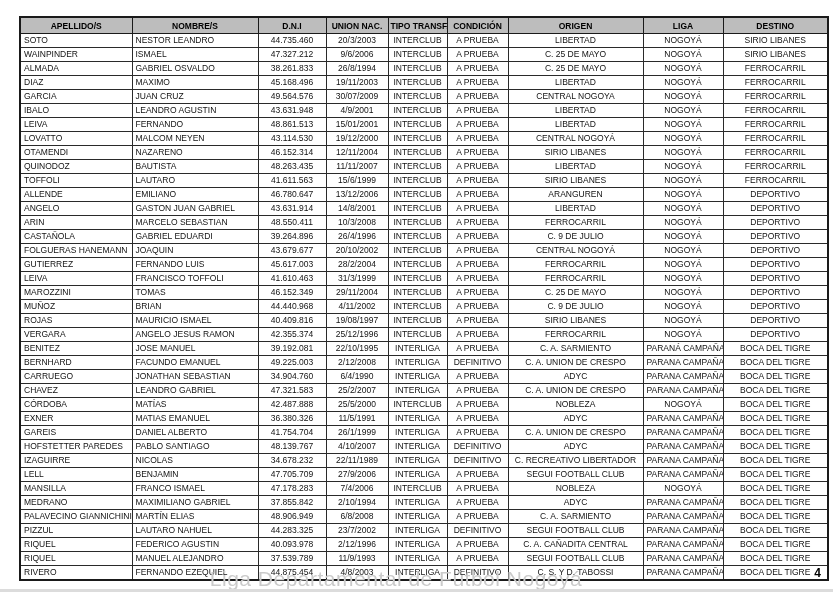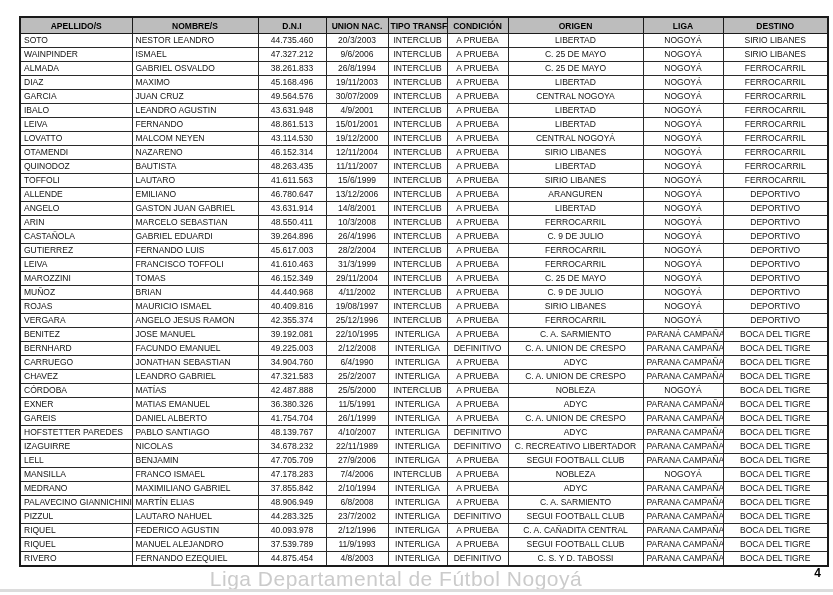--- a/index.html
+++ b/index.html
@@ -268,20 +268,31 @@
           <td class="left">GABRIEL EDUARDI</td>
           <td class="center">39.264.896</td>
           <td class="center">26/4/1996</td>
           <td class="center">INTERCLUB</td>
           <td class="center">A PRUEBA</td>
           <td class="center">C. 9 DE JULIO</td>
           <td class="center">NOGOYÁ</td>
           <td class="center">DEPORTIVO</td>
         </tr>
         <tr>
+          <td class="left">FOLGUERAS HANEMANN</td>
+          <td class="left">JOAQUIN</td>
+          <td class="center">43.679.677</td>
+          <td class="center">20/10/2002</td>
+          <td class="center">INTERCLUB</td>
+          <td class="center">A PRUEBA</td>
+          <td class="center">CENTRAL NOGOYÁ</td>
+          <td class="center">NOGOYÁ</td>
+          <td class="center">DEPORTIVO</td>
+        </tr>
+        <tr>
           <td class="left">GUTIERREZ</td>
           <td class="left">FERNANDO LUIS</td>
           <td class="center">45.617.003</td>
           <td class="center">28/2/2004</td>
           <td class="center">INTERCLUB</td>
           <td class="center">A PRUEBA</td>
           <td class="center">FERROCARRIL</td>
           <td class="center">NOGOYÁ</td>
           <td class="center">DEPORTIVO</td>
         </tr>

